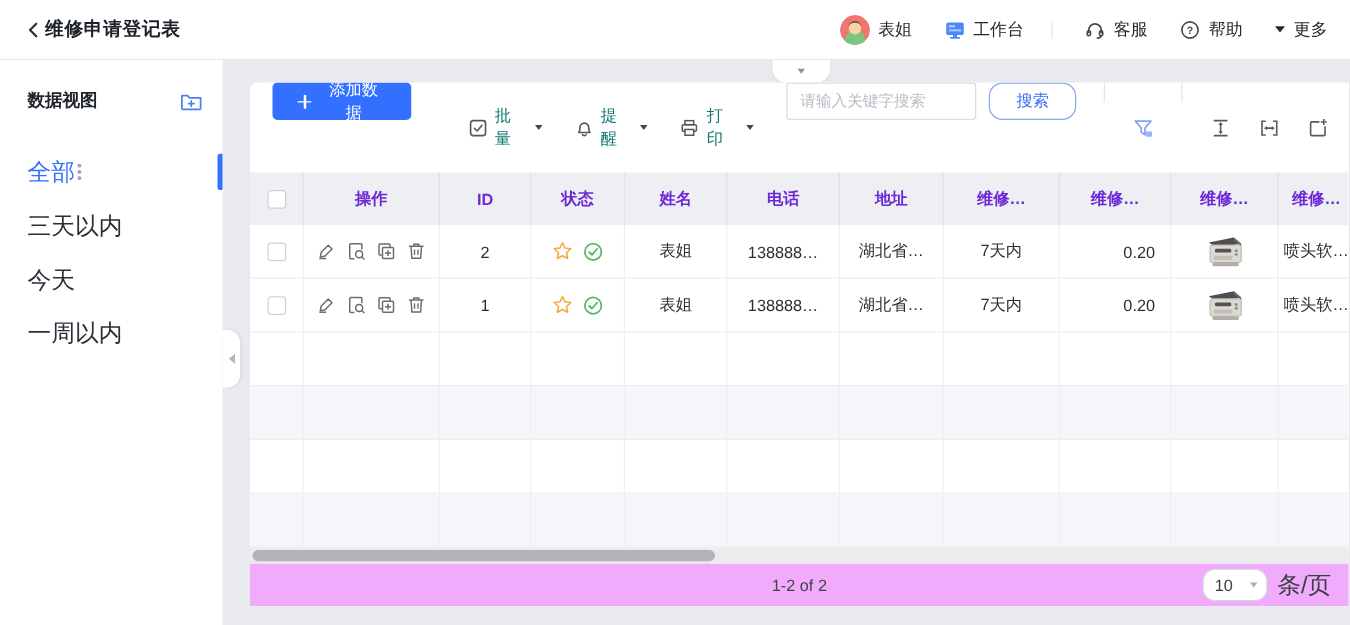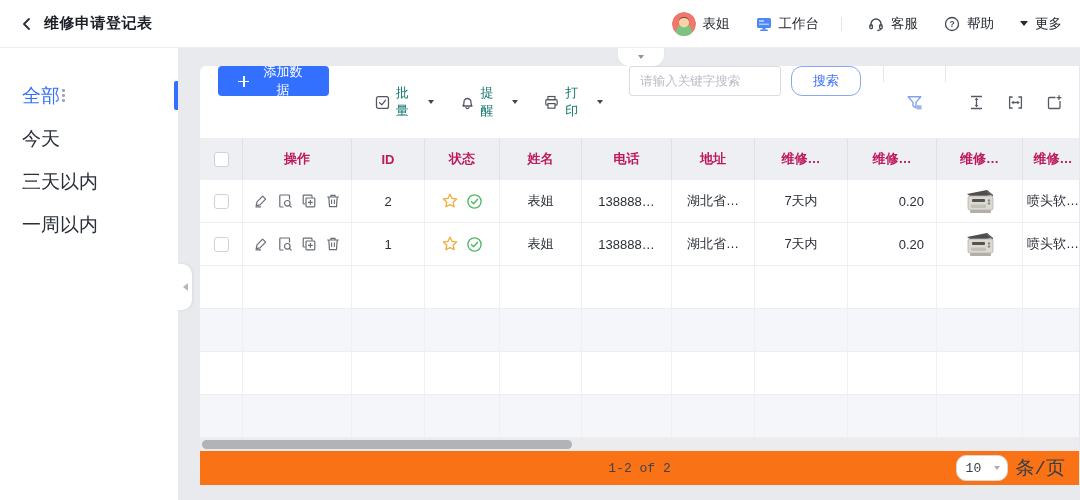--- a/index.html
+++ b/index.html
@@ -3,21 +3,21 @@
 <meta charset="utf-8">
 <style>
   * { margin:0; padding:0; box-sizing:border-box; }
   html,body { width:1080px; height:500px; }
   body { font-family:"Liberation Sans","DejaVu Sans",sans-serif; color:#23272e; background:#e9ebef; overflow:hidden; }
   .screen { position:relative; width:1080px; height:500px; }
 
   
   .topbar { position:absolute; top:0; left:0; right:0; height:48px; background:#fff;
             border-bottom:1px solid #ebedf0; display:flex; align-items:center; justify-content:space-between; padding:0 18px 0 20px; }
-  .tb-left { display:flex; align-items:center; gap:10px; }
+  .tb-left { display:flex; align-items:center; gap:2px; }
   .tb-title { font-size:15px; font-weight:700; color:#1c2027; letter-spacing:.5px; }
   .tb-right { display:flex; align-items:center; font-size:13.5px; color:#23272e; }
   .tb-group { display:flex; align-items:center; gap:7px; margin-left:26px; cursor:pointer; }
   .avatar { width:24px; height:24px; border-radius:50%; overflow:hidden; display:block; }
   .tb-divider { width:1px; height:14px; background:#e3e5e9; margin-left:22px; }
   .caret { display:inline-block; width:0; height:0; border-left:4px solid transparent; border-right:4px solid transparent; border-top:5px solid currentColor; }
   .caret-sm { border-left-width:3.5px; border-right-width:3.5px; border-top-width:4.5px; }
 
   
   .content { position:absolute; top:48px; left:0; right:0; bottom:0; background:#e8eaee; }
@@ -53,38 +53,38 @@
   .m-batch { margin-left:46px; } .m-gap { margin-left:26px; }
   .search-box { margin-left:26px; width:152px; height:30px; border:1px solid #d9dbe0; border-radius:3px; padding:0 10px; font-size:12.5px; color:#2a2e36; font-family:inherit; outline:none; }
   .search-box::placeholder { color:#b9bdc5; }
   .btn-search { margin-left:10px; width:70px; height:30px; background:#fff; border:1px solid #8aa6f5; color:#3b6df5; font-size:13px; border-radius:11px; cursor:pointer; font-family:inherit; }
   .v-div { width:1px; height:16px; background:#e3e5e9; margin-left:22px; }
   .icon-btn { margin-left:22px; display:flex; align-items:center; cursor:pointer; }
 
   
   .grid-row { display:grid; grid-template-columns:43px 109px 73px 75px 82px 90px 83px 93px 89px 86px minmax(60px,1fr); }
   .thead { height:42px; background:#edeff2; flex:none; }
-  .thead .c { font-weight:700; font-size:13px; color:#be185d; border-right:1px solid #e0e2e8; }
+  .thead .c { font-weight:700; font-size:13px; color:#6d28d9; border-right:1px solid #e0e2e8; }
   .c { display:flex; align-items:center; justify-content:center; overflow:hidden; white-space:nowrap; }
   .trow { height:43px; border-bottom:1px solid #eceef1; flex:none; font-size:13px; color:#2a2e36; }
   .trow .c { border-right:1px solid #eef0f3; }
   .c:last-child { border-right:none !important; }
   .c.num { justify-content:flex-end; padding-right:12px; }
   .stripe { background:#f5f6f9; }
   .checkbox { width:15px; height:15px; border:1px solid #cfd2d8; border-radius:3px; background:#fff; cursor:pointer; }
   .actions { display:flex; gap:8px; align-items:center; }
   .actions svg { cursor:pointer; display:block; }
   .status-icons { display:flex; gap:7px; align-items:center; }
 
   
   .hscroll { height:13px; background:#ececee; position:relative; flex:none; }
   .hthumb { position:absolute; left:2px; top:2px; width:370px; height:9px; background:#b1b3b9; border-radius:5px; cursor:grab; }
 
   
-  .pagination { flex:1; position:relative; display:flex; align-items:center; background:#f97316;font-family:Liberation Mono, monospace; }
+  .pagination { flex:1; position:relative; display:flex; align-items:center; background:#f0abfc; }
   .range { position:absolute; left:0; right:0; text-align:center; font-size:13px; color:#3f434a; }
   .pag-right { position:absolute; right:14px; display:flex; align-items:center; gap:8px; }
   .psize { width:52px; height:26px; border:1px solid #d4d7dc; border-radius:10px; display:flex; align-items:center; justify-content:space-between; padding:0 7px 0 9px; font-size:13px; color:#3a3e45; cursor:pointer; background:#fff; }
   .psize .caret { color:#a9adb4; }
   .unit { font-size:19px; color:#3a3e45; }
 </style>
 </head>
 <body>
 
 <div class="screen">
@@ -136,35 +136,43 @@
       <div class="tb-group">
         <span class="caret"></span>
         <span>更多</span>
       </div>
     </div>
   </header>
 
   <div class="content">
 
     <aside class="sidebar">
+      <div class="sb-head">
+        <span class="sb-title">数据视图</span>
+        <svg width="18" height="16" viewBox="0 0 18 16" style="cursor:pointer">
+          <path d="M1.5 3.5 h4.5 l1.6 1.8 h8.9 v8.2 a1 1 0 0 1 -1 1 h-13 a1 1 0 0 1 -1 -1 z" fill="none" stroke="#4d7ef7" stroke-width="1.4" stroke-linejoin="round"></path>
+          <line x1="9" y1="7.6" x2="9" y2="12" stroke="#4d7ef7" stroke-width="1.4" stroke-linecap="round"></line>
+          <line x1="6.8" y1="9.8" x2="11.2" y2="9.8" stroke="#4d7ef7" stroke-width="1.4" stroke-linecap="round"></line>
+        </svg>
+      </div>
       <div class="sb-list">
         <div class="sb-item active">
           <span>全部</span>
           <span class="dots">
               <i></i>
               <i></i>
               <i></i>
             </span>
           <span class="active-bar"></span>
         </div>
         <div class="sb-item">
+          <span>三天以内</span>
+        </div>
+        <div class="sb-item">
           <span>今天</span>
-        </div>
-        <div class="sb-item">
-          <span>三天以内</span>
         </div>
         <div class="sb-item">
           <span>一周以内</span>
         </div>
       </div>
     </aside>
 
     <div class="collapse-handle">
       <span class="tri-left"></span>
     </div>

